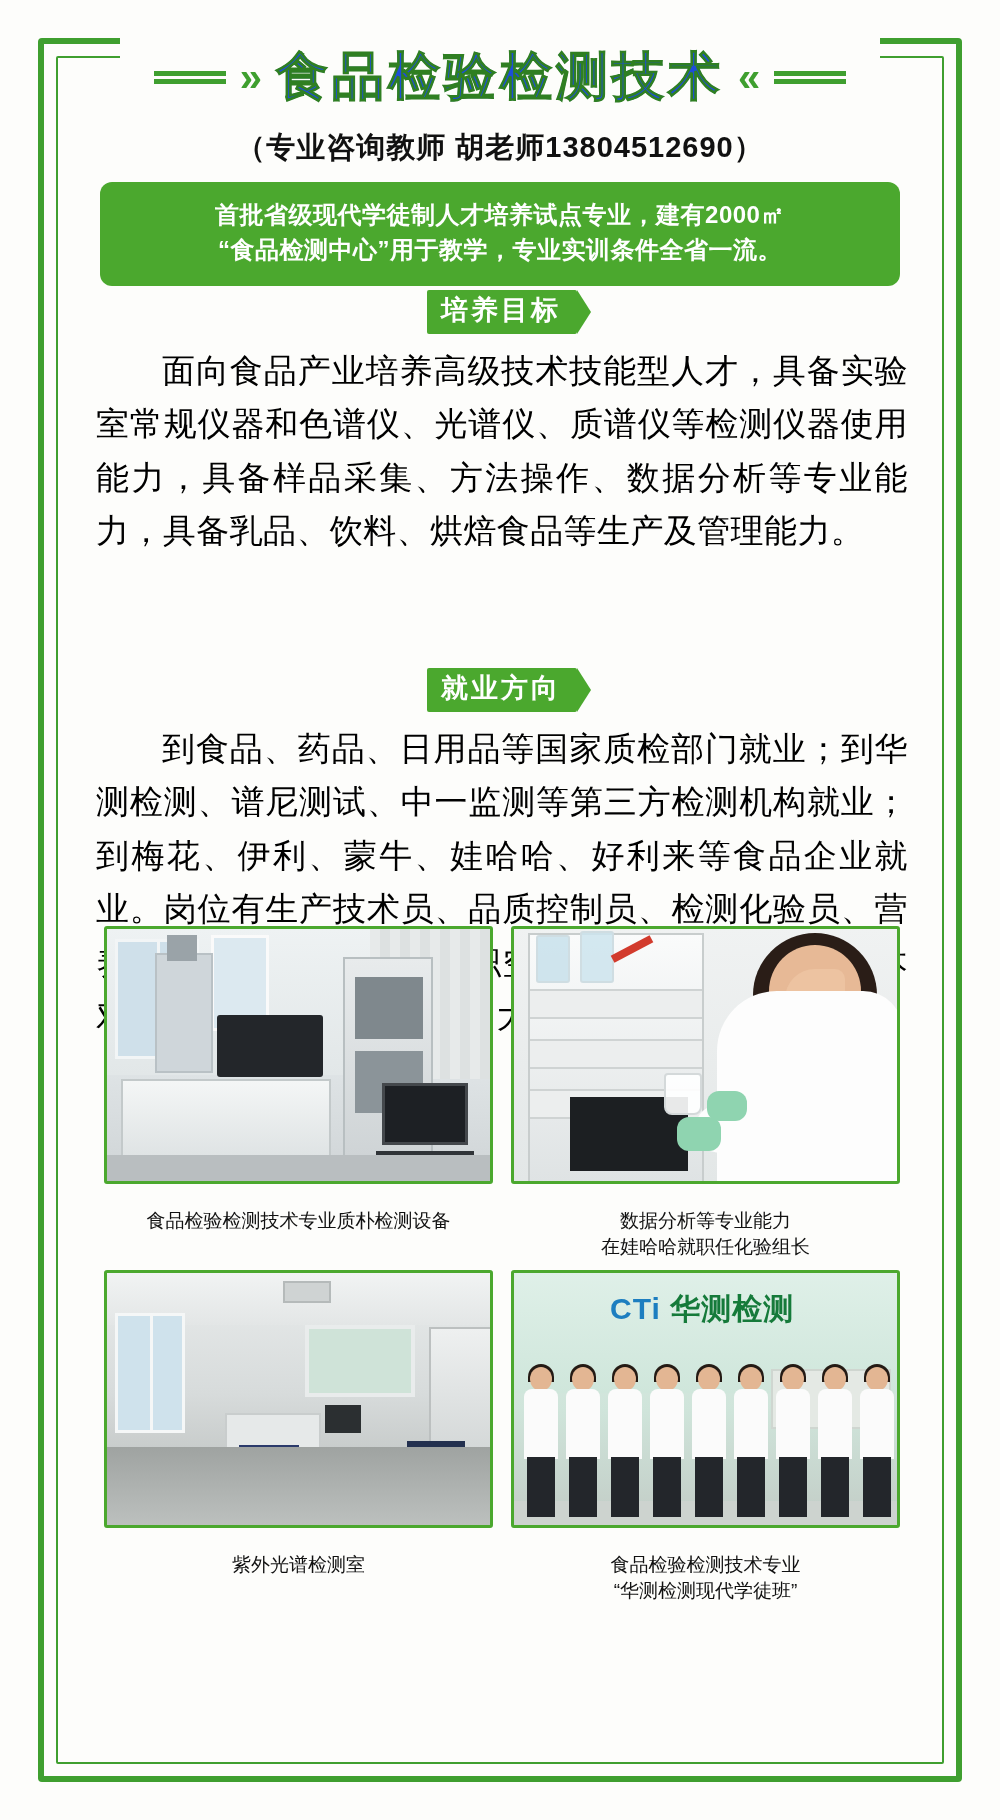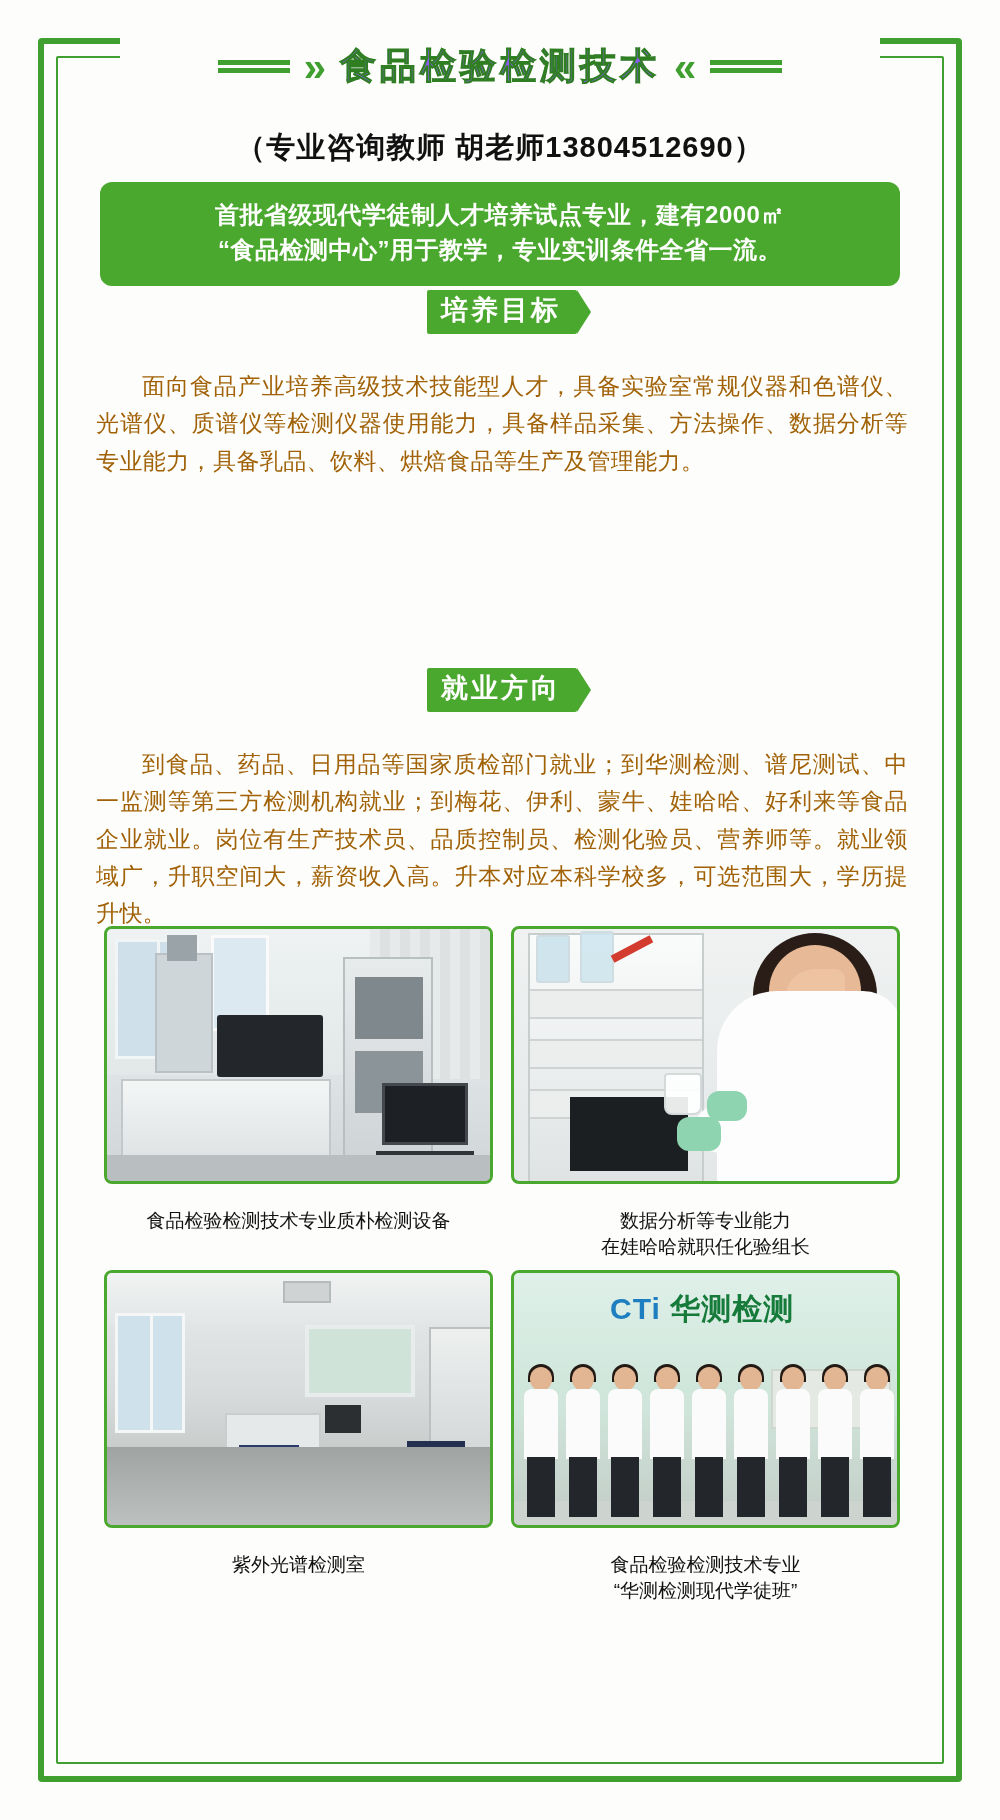--- a/index.html
+++ b/index.html
@@ -53,24 +53,24 @@
     border-bottom: 5px solid #3f9f2f;
     height: 13px;
   }
   .title-chevron {
     color: #3f9f2f;
     font-size: 40px;
     font-weight: bold;
     line-height: 1;
   }
   .main-title {
-    font-size: 36px;
+    font-size: 52px;
     font-weight: bold;
     letter-spacing: 4px;
-    color: #8b5cf6;
+    color: #1d4ed8;
     -webkit-text-stroke: 1px #2f7f22;
     white-space: nowrap;
     font-family: Liberation Serif, serif;
   }
   .subtitle {
     position: absolute;
     top: 128px; left: 0; width: 1000px;
     text-align: center;
     font-size: 29px;
     font-weight: bold;
@@ -123,24 +123,24 @@
     border-bottom: 22px solid transparent;
   }
   .sec-line {
     flex: 1;
     height: 5px;
     background: #4ba82e;
     margin-left: 22px;
     border-radius: 2px;
   }
   .sec-body {
-    margin-top: 32px;
-    font-size: 23px;
+    margin-top: 8px;
+    font-size: 33px;
     line-height: 1.62;
-    color: #a16207;
+    color: #000000;
     text-indent: 2em;
     letter-spacing: 0.4px;
     text-align: justify;
   }
 
   
   .photos {
     position: absolute;
     left: 104px;
     top: 926px;
@@ -149,21 +149,21 @@
   .photo-row {
     display: flex;
     gap: 18px;
     margin-bottom: 6px;
   }
   .photo-cell { width: 389px; }
   .photo-box {
     width: 389px;
     height: 258px;
     border: 3px solid #4ba82e;
-    border-radius: 8px;
+    border-radius: 3px;
     overflow: hidden;
     position: relative;
     background: #dfe3e0;
   }
   .cap {
     margin-top: 24px;
     text-align: center;
     font-size: 19px;
     line-height: 1.35;
     color: #111;

